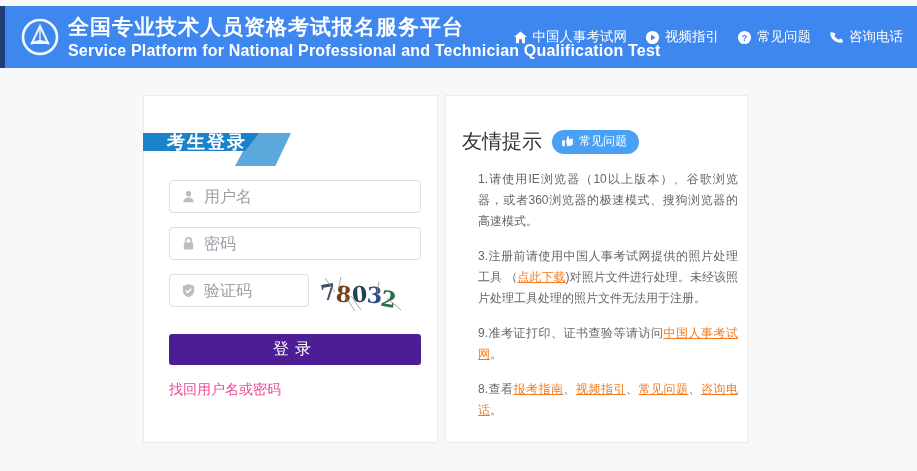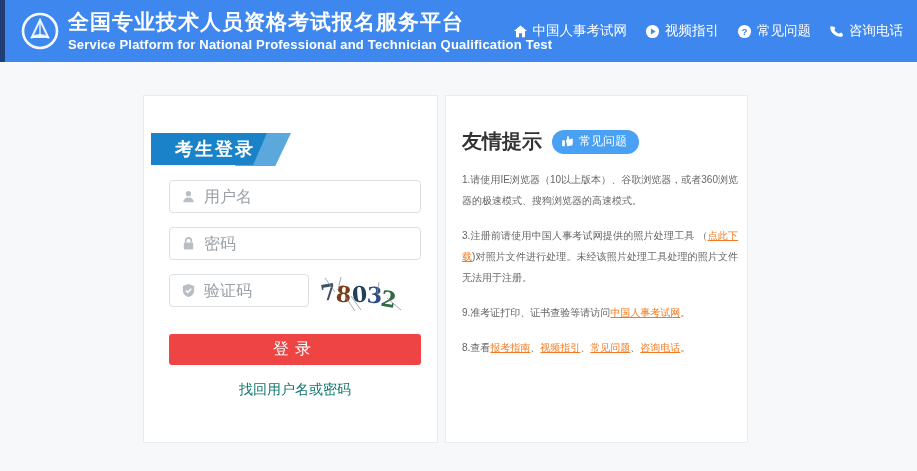--- a/index.html
+++ b/index.html
@@ -5,31 +5,31 @@
   * { margin:0; padding:0; box-sizing:border-box; }
   html,body { width:917px; height:471px; overflow:hidden; }
   body {
     font-family:"Liberation Sans","DejaVu Sans",sans-serif;
     background:#f7f8fa;
     position:relative;
   }
 
   
   .header {
-    position:absolute; left:0; top:0; width:917px; height:62px;
+    position:absolute; left:0; top:6px; width:917px; height:62px;
     background:#3e87ee; display:flex; align-items:center;
   }
   .header-stripe {
     position:absolute; left:0; top:0; width:5px; height:62px; background:#203e73;
   }
   .brand { display:flex; align-items:center; margin-left:20px; }
   .brand-logo { width:40px; height:40px; flex:0 0 auto; }
   .brand-text { margin-left:8px; color:#fff; }
   .brand-title { font-size:21px; font-weight:bold; letter-spacing:1px; line-height:24px; }
-  .brand-subtitle { font-size:13px; font-weight:bold; margin-top:3px; letter-spacing:.2px; }
+  .brand-subtitle { font-size:16px; font-weight:bold; margin-top:3px; letter-spacing:.2px; }
 
   .nav { position:absolute; right:14px; top:0; height:62px; display:flex; align-items:center; }
   .nav-item {
     display:flex; align-items:center; color:#fff; font-size:13.5px;
     margin-left:18px; cursor:pointer; text-decoration:none; white-space:nowrap;
   }
   .nav-item svg { width:15px; height:15px; margin-right:5px; }
 
   
   .card {
@@ -40,24 +40,24 @@
   .tips-card  { left:445px; width:303px; }
 
   
   .ribbon { position:absolute; left:-1px; top:37px; width:150px; height:33px; }
   .ribbon-back {
     position:absolute; left:92px; top:0; width:56px; height:33px;
     background:#5aa8dc;
     clip-path:polygon(32% 0, 100% 0, 72% 100%, 0 100%);
   }
   .ribbon-front {
-    position:absolute; left:0; top:0; width:116px; height:32px;
+    position:absolute; left:0; top:0; width:116px; height:18px;
     background:#1a82c8;
     clip-path:polygon(0 0, 100% 0, 88% 100%, 0 100%);
-    display:flex; align-items:center;margin-left:8px;
+    display:flex; align-items:center;
   }
   .ribbon-front span {
     color:#fff; font-size:18px; font-weight:bold; margin-left:24px; letter-spacing:2px;
   }
 
   
   .form { position:absolute; left:25px; top:84px; width:252px; }
   .field {
     display:flex; align-items:center; width:252px; height:33px;
     border:1px solid #dcdfe3; border-radius:4px; background:#fff; margin-bottom:14px;
@@ -81,41 +81,42 @@
   }
   .cap-d.d0 { transform:rotate(-9deg) translateY(-2px); }
   .cap-d.d1 { transform:rotate(5deg); }
   .cap-d.d2 { transform:rotate(-4deg); }
   .cap-d.d3 { transform:rotate(3deg) translateY(1px); }
   .cap-d.d4 { transform:rotate(10deg) translateY(5px); }
   .captcha-noise { position:absolute; left:0; top:0; width:88px; height:36px; pointer-events:none; }
 
   .login-btn {
     width:252px; height:31px; margin-top:13px; border:none; border-radius:3px;
-    background:#ef4444; color:#fff; font-size:16px; letter-spacing:6px;
+    background:#4c1d95; color:#fff; font-size:16px; letter-spacing:6px;
     cursor:pointer; font-family:inherit;
   }
   .forgot {
-    display:block; text-align:center; margin-top:16px; font-size:14px;
-    color:#0f766e; text-decoration:none; cursor:pointer;
+    display:block; text-align:left; margin-top:16px; font-size:14px;
+    color:#ec4899; text-decoration:none; cursor:pointer;
   }
 
   
   .tips-inner { position:absolute; left:16px; top:32px; width:276px; }
   .tips-head { display:flex; align-items:center; margin-bottom:14px; }
-  .tips-title { font-size:20px; font-weight:bold; color:#333; }
+  .tips-title { font-size:20px; font-weight:normal; color:#333; }
   .faq-badge {
     display:flex; align-items:center; height:24px; margin-left:10px; padding:0 12px 0 9px;
     background:#4aa0f2; border-radius:12px; color:#fff; font-size:12px; cursor:pointer;
     white-space:nowrap;
   }
   .faq-badge svg { width:13px; height:13px; margin-right:5px; }
   .tip {
-    font-size:10px; color:#666; line-height:21px; margin-bottom:14px;
+    font-size:12px; color:#666; line-height:21px; margin-bottom:14px;
     text-align:justify;
+    margin-left:16px;
   }
   .tip a { color:#f57a1f; text-decoration:underline; cursor:pointer; }
 </style>
 </head>
 <body>
 
 <div class="header">
   <div class="header-stripe"></div>
   <div class="brand">
     <svg class="brand-logo" viewBox="0 0 40 40">

